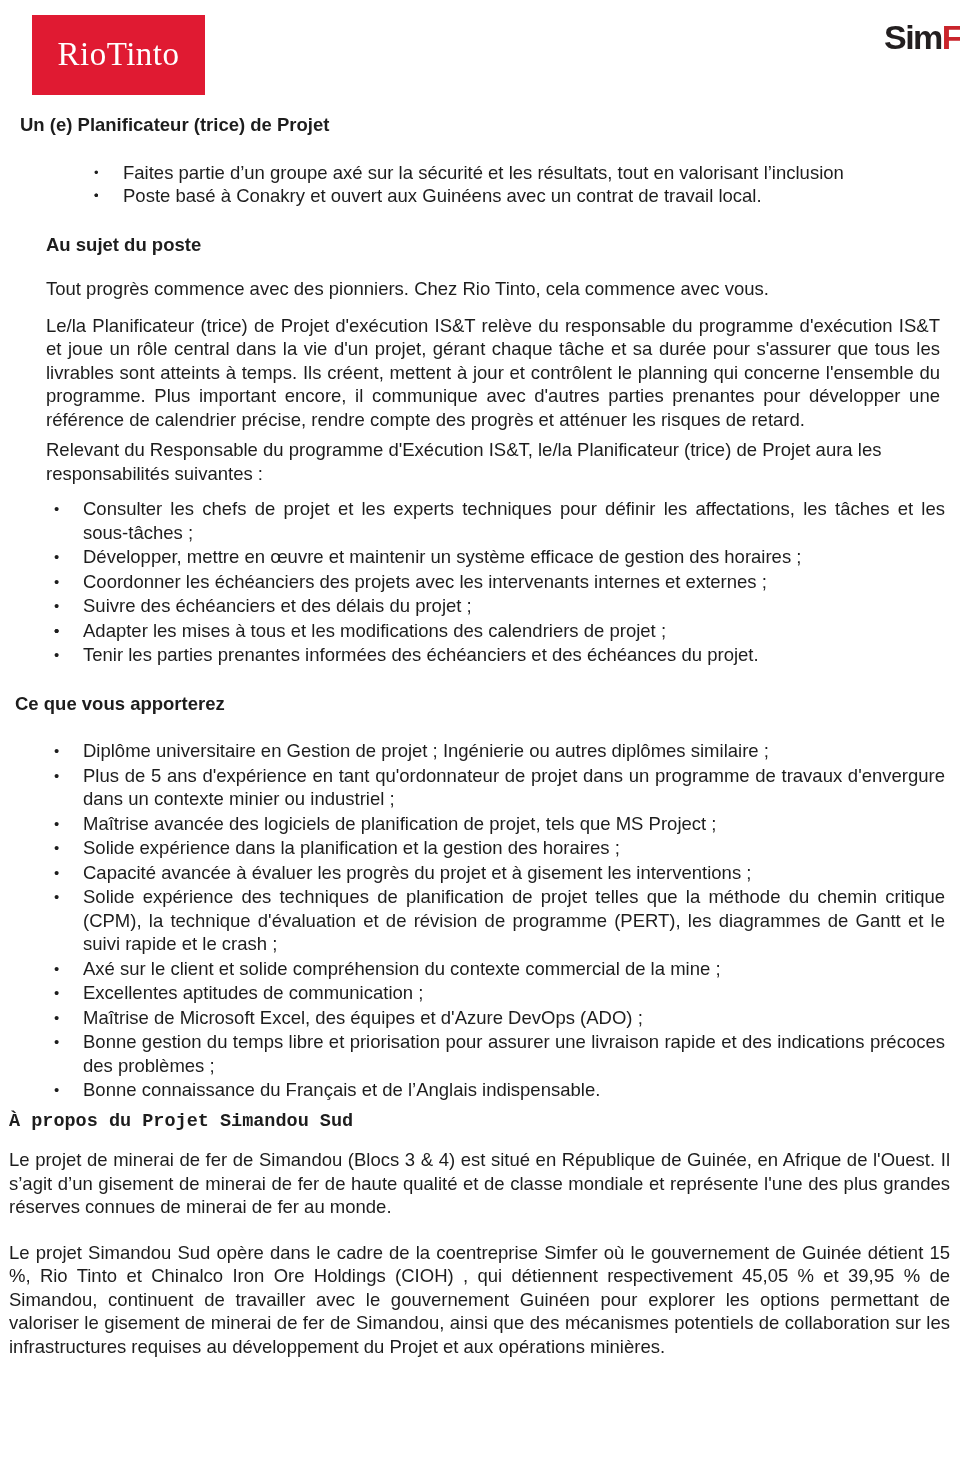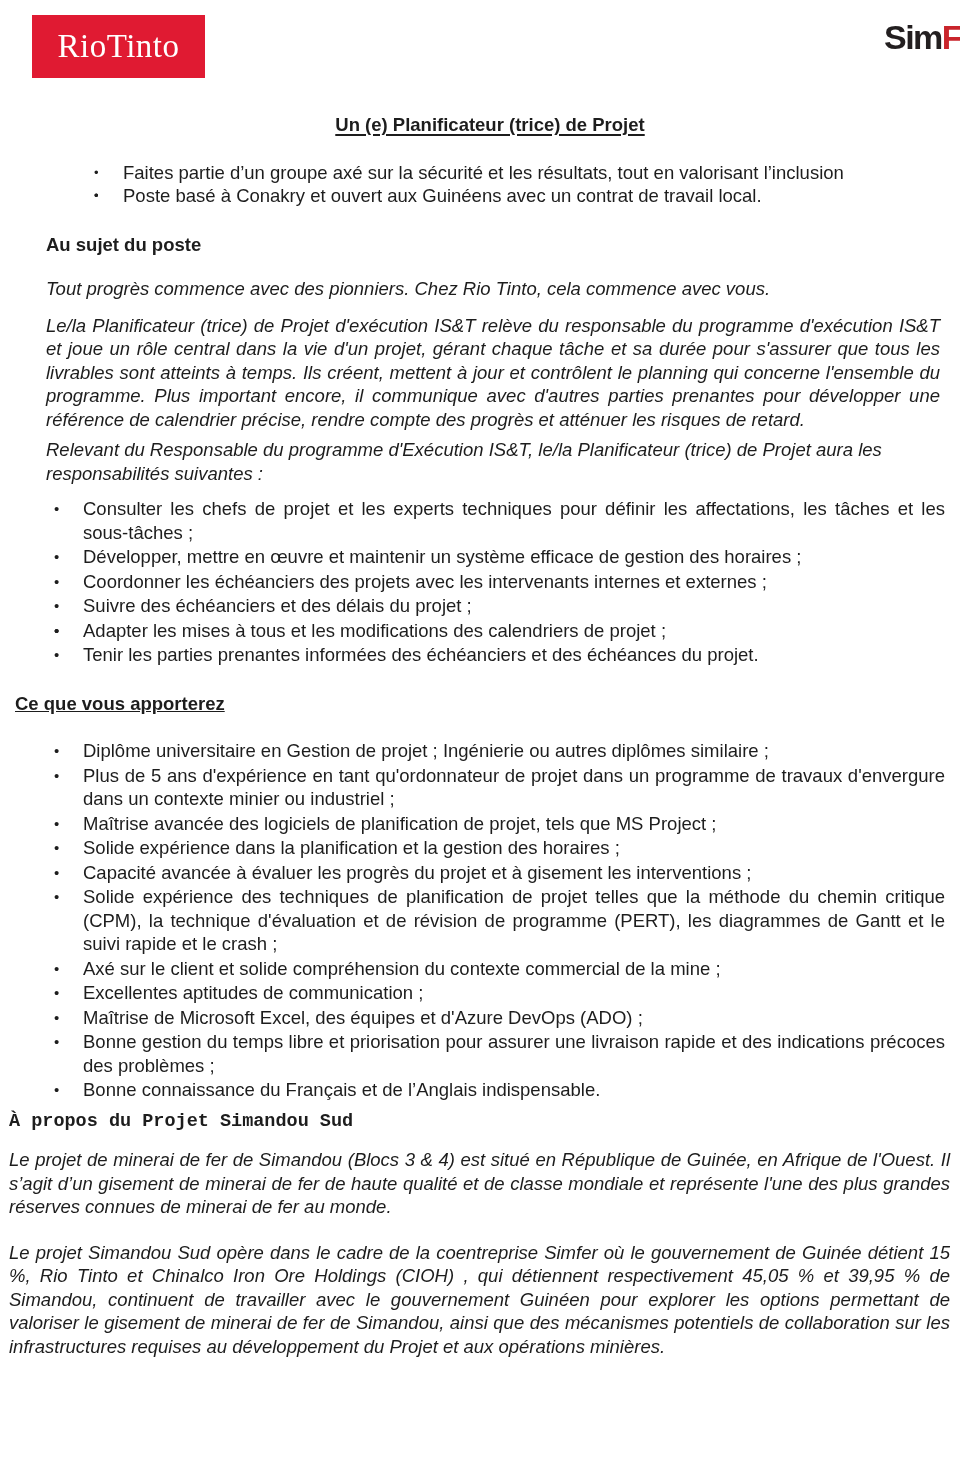--- a/index.html
+++ b/index.html
@@ -9,53 +9,51 @@
     background:#ffffff;
     overflow:hidden;
     font-family:"Liberation Sans","DejaVu Sans",sans-serif;
     font-size:18.5px;
     line-height:23.5px;
     color:#1d1d1d;
   }
   
   .rt-logo {
     position:absolute; left:32px; top:15px;
-    width:173px; height:63px;
+    width:173px; height:80px;
     display:flex; align-items:center; justify-content:center;
   }
   .rt-logo .rt-text {
     font-family:"Liberation Serif","DejaVu Serif",serif;
     color:#ffffff; font-size:33px; letter-spacing:0.5px;
   }
   .simfer {
     position:absolute; left:884px; top:26px;
     font-size:34px; font-weight:800; letter-spacing:-1.5px;
     white-space:nowrap; color:#231f20;
   }
   
   .content { padding-top:113px; }
   h1.title {
     margin:0; padding-left:20px;
-    text-align:center;
     font-size:18.5px; font-weight:bold;
-    text-decoration:underline;
     text-decoration-thickness:2px;
     text-underline-offset:3px;
   }
   ul { margin:0; padding:0; list-style:none; }
   li { position:relative; padding-left:30px; }
   .marker { position:absolute; left:1px; top:0; }
   .marker.sm { font-size:13px; }
   .marker.md { font-size:15px; }
   ul.intro { margin:24px 25px 0 93px; }
   h2 { margin:0; font-size:18.5px; font-weight:bold; line-height:23.5px; }
   h2.h-sujet    { margin:25px 20px 12px 46px; }
-  h2.h-apportez { margin:25px 20px 0 15px;text-decoration:underline; }
+  h2.h-apportez { margin:25px 20px 0 15px; }
   h2.h-apropos  { margin:8px 20px 0 9px;font-family:Liberation Mono, monospace; }
-  p { margin:0;font-style:italic; }
+  p { margin:0; }
   p.p-tout     { margin:21px 20px 0 46px; }
   p.p-lela     { margin:13px 20px 0 46px; text-align:justify; }
   p.p-relevant { margin:7px 20px 0 46px; }
   ul.resp { margin:12px 15px 0 53px; }
   ul.qual { margin:24px 15px 0 53px; }
   ul.resp li, ul.qual li { text-align:justify; margin-bottom:1px; }
   p.p-proj1 { margin:15px 10px 0 9px; text-align:justify; }
   p.p-proj2 { margin:22px 10px 0 9px; text-align:justify; }
 </style>
 </head>

